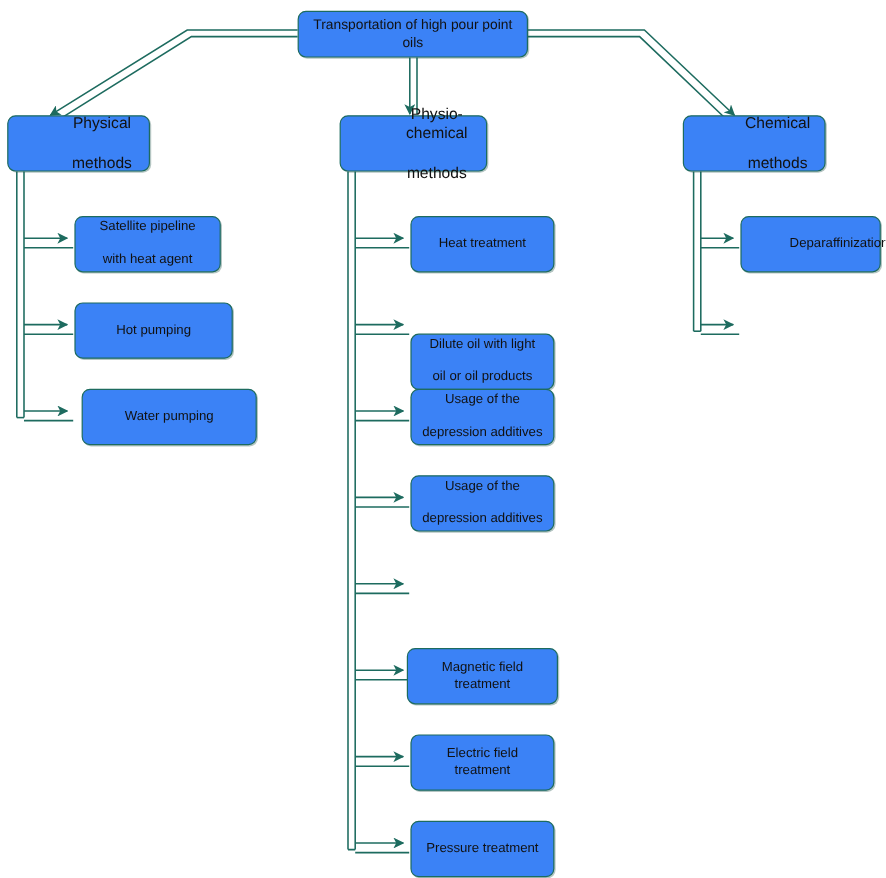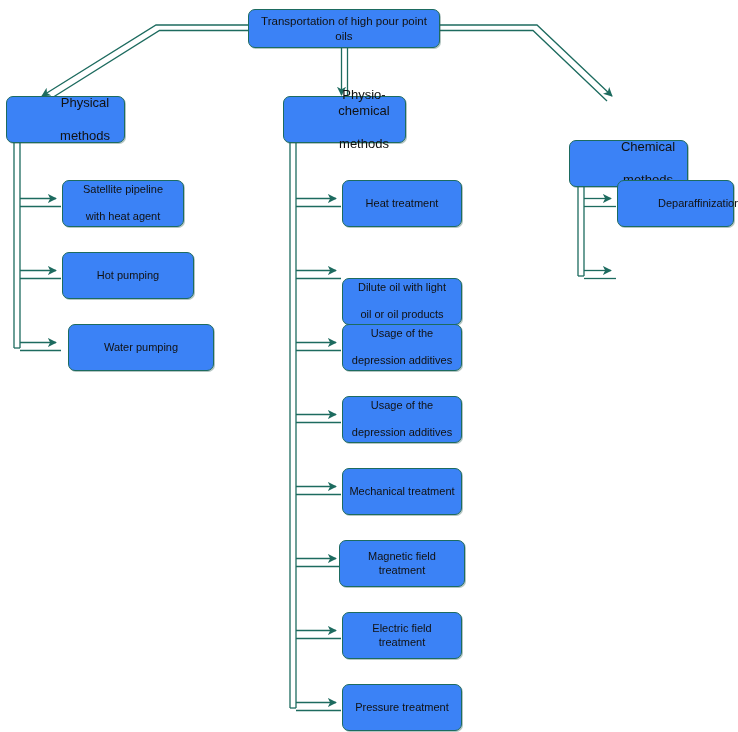--- a/index.html
+++ b/index.html
@@ -153,21 +153,21 @@
     </span>
   </div>
 
   <div class="node category" style="left:283px; top:96px; width:123px; height:47px;">
     <span>
       <span>Physio-chemical</span><br>
       <span>methods</span>
     </span>
   </div>
 
-  <div class="node category" style="left:569px; top:96px; width:119px; height:47px;margin-top:44px;">
+  <div class="node category" style="left:569px; top:96px; width:119px; height:47px;">
     <span>
       <span>Chemical</span><br>
       <span>methods</span>
     </span>
   </div>
 
   <div class="node leaf" style="left:62px; top:180px; width:122px; height:47px;">
     <span>
       <span>Satellite pipeline</span><br>
       <span>with heat agent</span>
@@ -200,23 +200,20 @@
     </span>
   </div>
 
   <div class="node leaf" style="left:342px; top:396px; width:120px; height:47px;">
     <span>
       <span>Usage of the</span><br>
       <span>depression additives</span>
     </span>
   </div>
 
-  <div class="node leaf" style="left:342px; top:468px; width:120px; height:47px;">
-    <span>Mechanical treatment</span>
-  </div>
 
   <div class="node leaf" style="left:339px; top:540px; width:126px; height:47px;">
     <span>Magnetic field treatment</span>
   </div>
 
   <div class="node leaf" style="left:342px; top:612px; width:120px; height:47px;">
     <span>Electric field treatment</span>
   </div>
 
   <div class="node leaf" style="left:342px; top:684px; width:120px; height:47px;">

